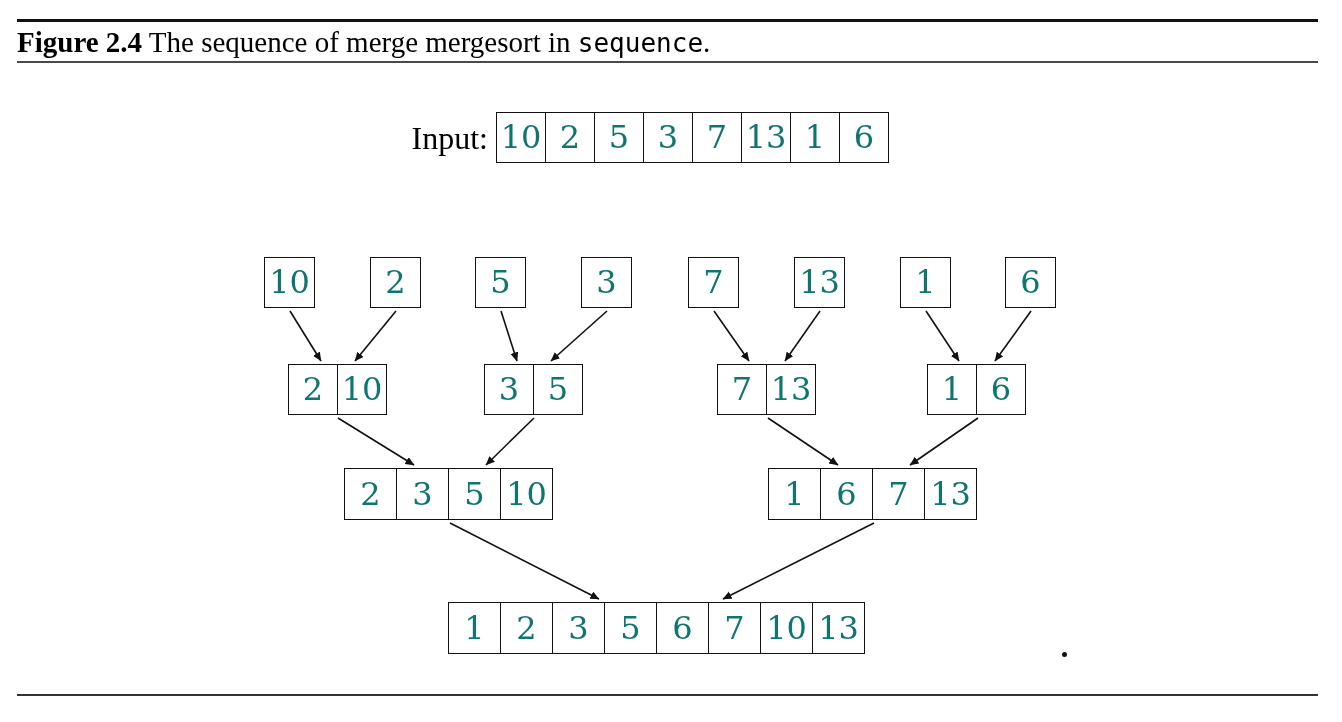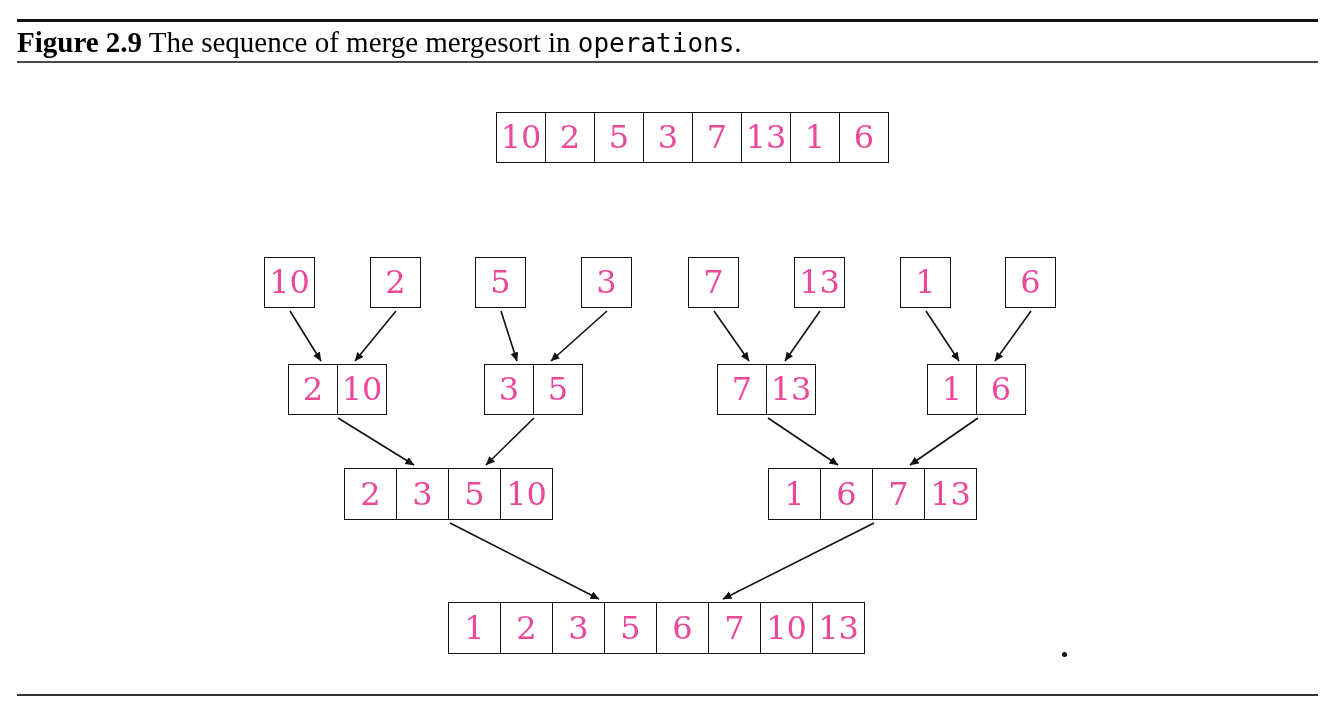--- a/index.html
+++ b/index.html
@@ -16,21 +16,21 @@
   .title{position:absolute;left:17px;top:26px;font-size:29px;color:#000;white-space:nowrap;}
   .title .flabel{font-weight:bold;}
   .title .code{font-family:"DejaVu Sans Mono", monospace;font-size:26px;}
 
   
   .input-label{position:absolute;left:352px;top:112px;width:136px;height:52px;
                line-height:52px;text-align:right;font-size:32px;color:#000;}
 
   
   .arr{position:absolute;display:flex;border:1.7px solid #111;background:#fff;z-index:2;}
-  .cell{display:block;text-align:center;color:#ec4899;
+  .cell{display:block;text-align:center;color:#0f766e;
         font-family:"DejaVu Serif", serif;font-size:32px;overflow:visible;}
   .cell + .cell{border-left:1.7px solid #111;}
   .arr.cin  .cell{width:48px;height:49px;line-height:49px;}
   .arr.c1   .cell{width:49px;height:49px;line-height:49px;}
   .arr.c2   .cell{width:48px;height:49px;line-height:49px;}
   .arr.c3   .cell{width:51px;height:50px;line-height:50px;}
   .arr.c4   .cell{width:51px;height:50px;line-height:50px;}
 
   .arrows{position:absolute;left:0;top:0;z-index:3;pointer-events:none;}
 
@@ -38,27 +38,28 @@
              border-radius:50%;background:#111;}
 </style>
 </head>
 <body>
 
 <div class="page">
 
   <div class="rule rule-top"></div>
 
   <div class="title">
-    <span class="flabel">Figure 2.9</span>
+    <span class="flabel">Figure 2.4</span>
     <span>The sequence of merge mergesort in</span>
-    <span class="code">operations</span><span>.</span>
+    <span class="code">sequence</span><span>.</span>
   </div>
 
   <div class="rule rule-mid"></div>
 
+  <div class="input-label">Input:</div>
   <div class="arr cin" style="left:496px;top:112px;">
       <span class="cell">10</span>
       <span class="cell">2</span>
       <span class="cell">5</span>
       <span class="cell">3</span>
       <span class="cell">7</span>
       <span class="cell">13</span>
       <span class="cell">1</span>
       <span class="cell">6</span>
     </div>

